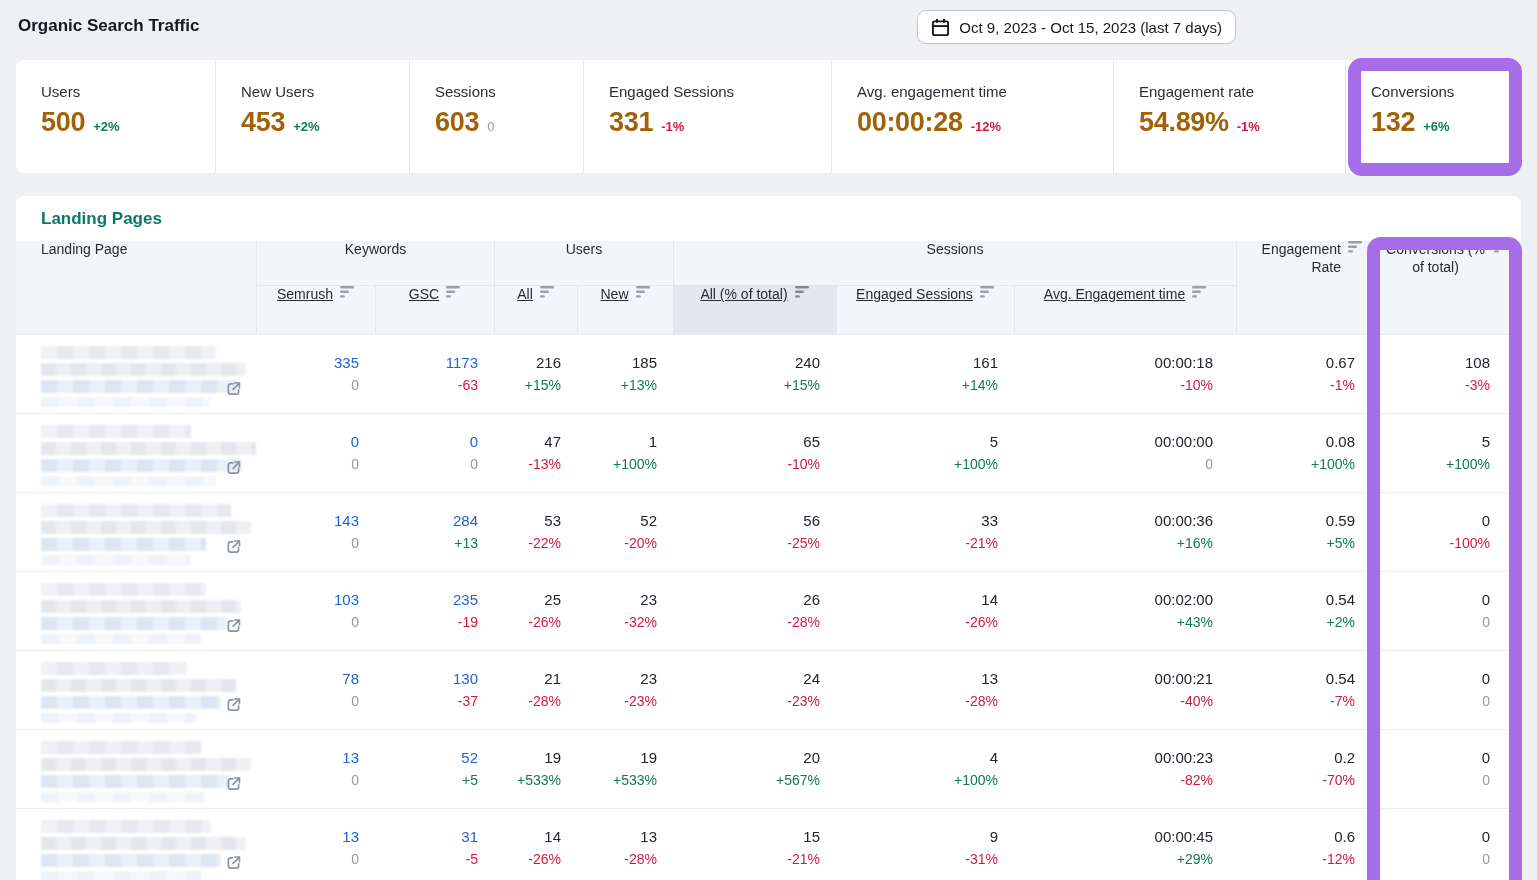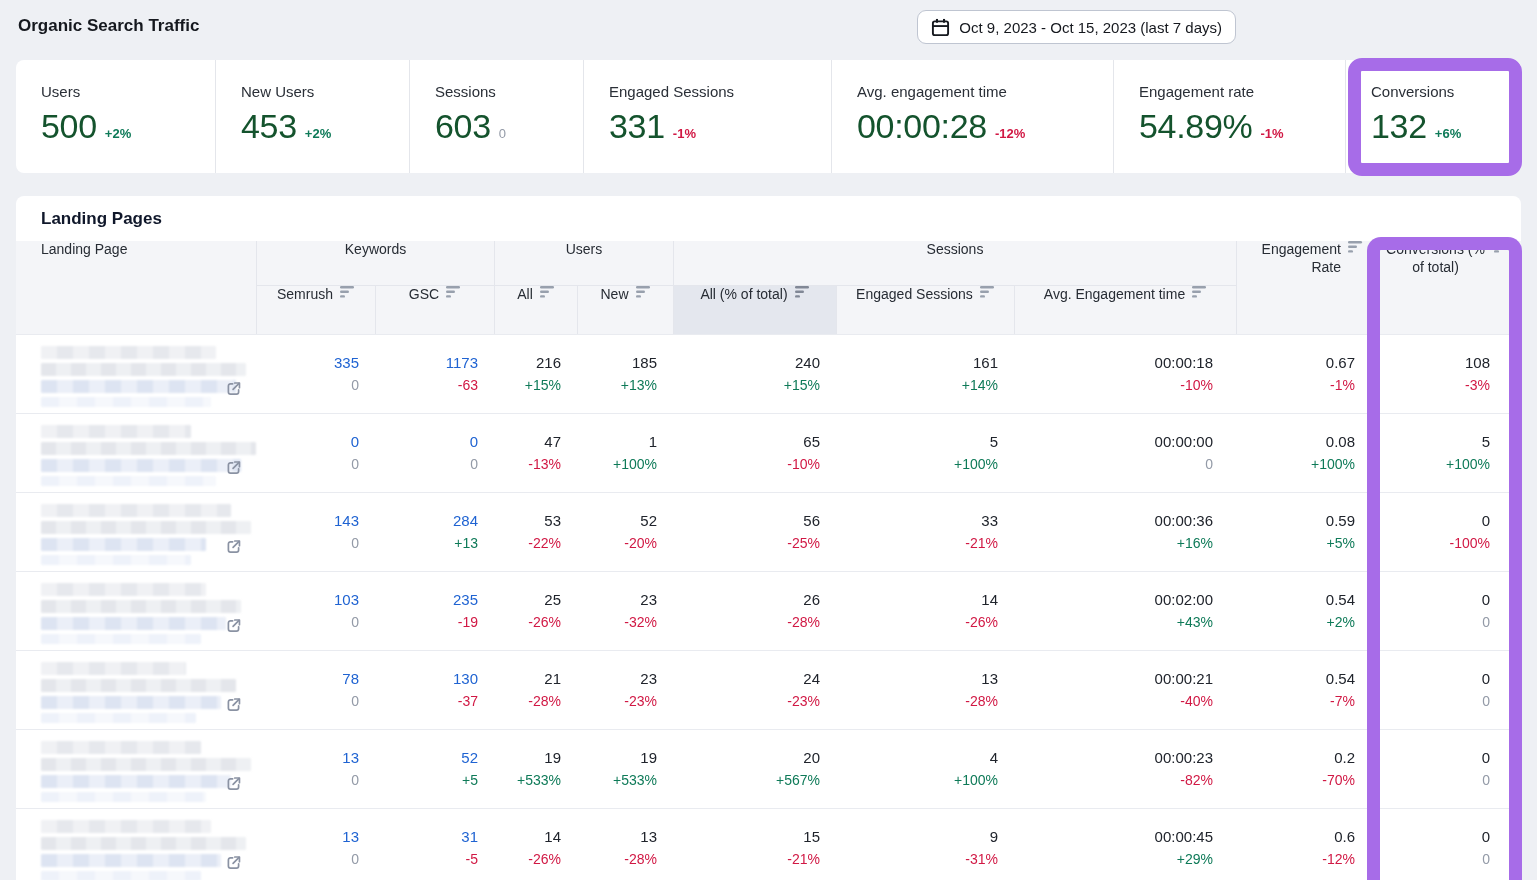--- a/index.html
+++ b/index.html
@@ -15,40 +15,40 @@
 
   
   .metrics-card { position:absolute; left:16px; top:60px; width:1505px; height:113px;
                   background:#fff; border-radius:8px; display:flex; }
   .metric { padding:23px 10px 0 25px; }
   .metric + .metric { border-left:1px solid #e4e6eb; }
   .m-users{width:199px}.m-new-users{width:194px}.m-sessions{width:174px}.m-engaged{width:248px}
   .m-avg-time{width:282px}.m-rate{width:232px}.m-conv{width:152px}
   .metric-label { font-size:15px; color:#2a2f37; margin-bottom:7px; }
   .metric-valrow { display:flex; align-items:baseline; gap:8px; }
-  .metric-value { font-size:34px; font-weight:normal; color:#14532d; letter-spacing:-0.3px; }
+  .metric-value { font-size:27px; font-weight:bold; color:#a16207; letter-spacing:-0.3px; }
   .metric-change { font-size:13px; font-weight:bold; }
 
   .t-up   { color:#0e7a58; }
   .t-down { color:#d11844; }
   .t-flat { color:#939aa7; font-weight:normal; }
 
   
   .table-card { position:absolute; left:16px; top:196px; width:1505px; height:700px;
                 background:#fff; border-radius:8px 8px 0 0; overflow:hidden; }
-  .table-title { font-size:17px; font-weight:bold; color:#0f172a; padding:13px 0 12px 25px; }
+  .table-title { font-size:17px; font-weight:bold; color:#0f766e; padding:13px 0 12px 25px; }
 
   .grid { display:grid; grid-template-columns:240px 119px 119px 83px 96px 163px 178px 222px 135px 150px; }
 
   
   .thead { background:#f4f5f8; }
   .h-cell { display:flex; justify-content:center; gap:7px;
             font-size:14px; color:#272c34; border-left:1px solid #e4e6ec; cursor:pointer; }
   .h-group { height:45px; border-bottom:1px solid #e4e6ec; }
-  .h-sub   { height:48px; }
+  .h-sub   { height:48px;text-decoration:underline; }
   .h-span2 { grid-row:1 / span 2; height:93px; }
   .h-first { border-left:none; justify-content:flex-start; padding-left:25px; cursor:default; }
   .h-selected { background:#e4e7ee; }
   .h-wrap { max-width:96px; text-align:right; line-height:1.25; }
   .h-wrap-c { max-width:102px; text-align:center; line-height:1.25; }
   .sort-icon { flex:0 0 auto; display:block; }
 
   
   .trow { position:relative; height:79px; border-top:1px solid #e9ebf0; }
   .num-cell { display:flex; flex-direction:column; justify-content:center; align-items:flex-end;

